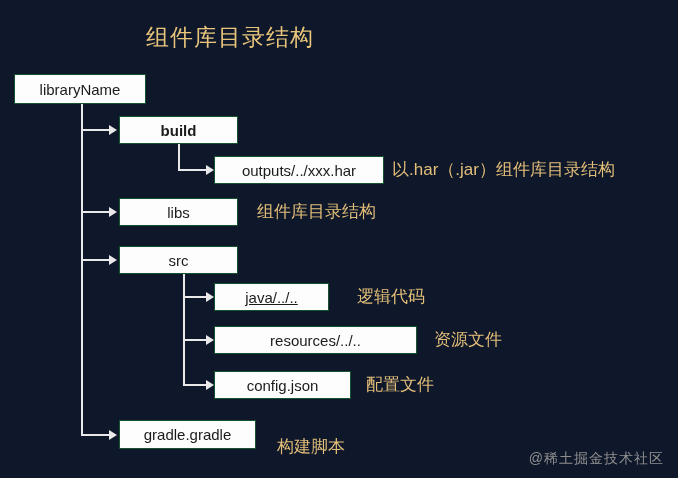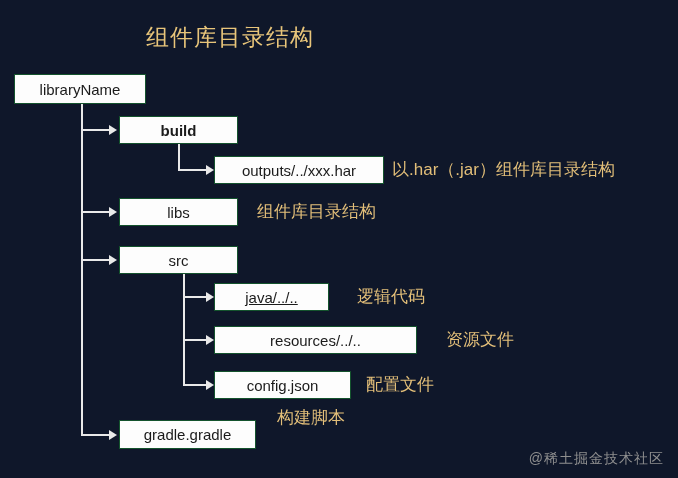--- a/index.html
+++ b/index.html
@@ -134,21 +134,21 @@
   <div class="node" style="left:214px; top:371px; width:137px; height:28px;">config.json</div>
 
   <div class="node" style="left:119px; top:420px; width:137px; height:29px;">gradle.gradle</div>
 
   <div class="note" style="left:392px; top:159px;">以.har（.jar）组件库目录结构</div>
 
   <div class="note" style="left:257px; top:201px;">组件库目录结构</div>
 
   <div class="note" style="left:357px; top:286px;">逻辑代码</div>
 
-  <div class="note" style="left:434px; top:329px;margin-left:12px;">资源文件</div>
+  <div class="note" style="left:434px; top:329px;">资源文件</div>
 
   <div class="note" style="left:366px; top:374px;">配置文件</div>
 
-  <div class="note" style="left:277px; top:407px;">构建脚本</div>
+  <div class="note" style="left:277px; top:436px;">构建脚本</div>
 
   <div class="watermark">@稀土掘金技术社区</div>
 
 </div>
 
 </body></html>

